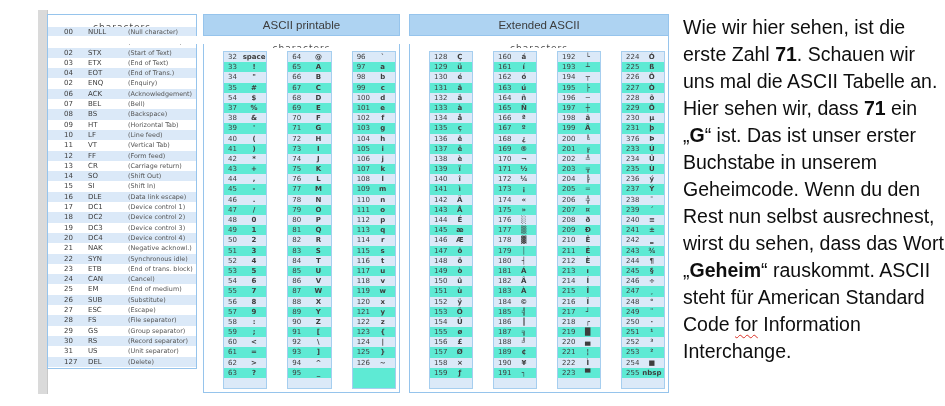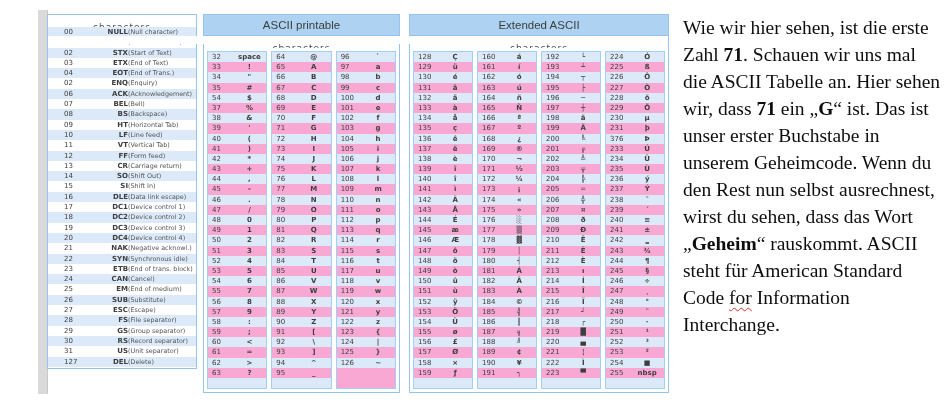--- a/index.html
+++ b/index.html
@@ -15,30 +15,30 @@
                 color:#3c3c3c;font-size:11.5px;font-family:"Liberation Sans",sans-serif;
                 border-bottom:1px solid #96c4ec;}
   .panel-sub{height:12px;overflow:hidden;text-align:center;}
   .sub-text{font-size:9px;line-height:12px;color:#4a4a4a;letter-spacing:1px;}
   .ctl-body{padding:0 0 1px 0;}
   .row{display:flex;align-items:center;height:10.3px;line-height:10.3px;font-size:7px;color:#3d3d3d;}
   .ctl-body .row:nth-child(odd){background:#dbe9f8;}
   .colbox .row{height:10.2px;line-height:10.2px;}
   .colbox .row:nth-child(odd){background:#dbe9f8;}
   .ctl-code{width:24px;padding-left:16px;}
-  .ctl-abbr{width:40px;text-align:right;font-weight:700;}
+  .ctl-abbr{width:40px;text-align:left;font-weight:400;}
   .ctl-desc{flex:1;font-size:6.4px;color:#555;padding-right:12px;
             white-space:nowrap;overflow:hidden;}
   .pairs-body{display:flex;gap:4px;padding:3px;}
-  .colbox{flex:1;border:1px solid #a6ceef;background:#f9a8d4;box-sizing:border-box;}
+  .colbox{flex:1;border:1px solid #a6ceef;background:#5eead4;box-sizing:border-box;margin-left:16px;}
   .pair-code{width:42%;padding-left:4px;box-sizing:border-box;}
   .pair-char{flex:1;text-align:center;font-weight:700;white-space:nowrap;}
   .cover{position:absolute;left:48px;top:36px;width:618px;height:8px;background:#ffffff;z-index:5;}
   .note{position:absolute;left:683px;top:14px;width:261px;
-        font-family:Liberation Serif, serif;font-size:19.5px;line-height:27px;
+        font-family:Liberation Sans, sans-serif;font-size:19.5px;line-height:27px;
         color:#0e0e0e;}
   .note b{font-weight:700;}
   .squiggle{text-decoration:underline wavy #d93025 1px;text-underline-offset:3px;}
 </style>
 </head>
 <body>
 
 <div class="stage">
   <div class="edge-strip"></div>
   <div id="panels">

